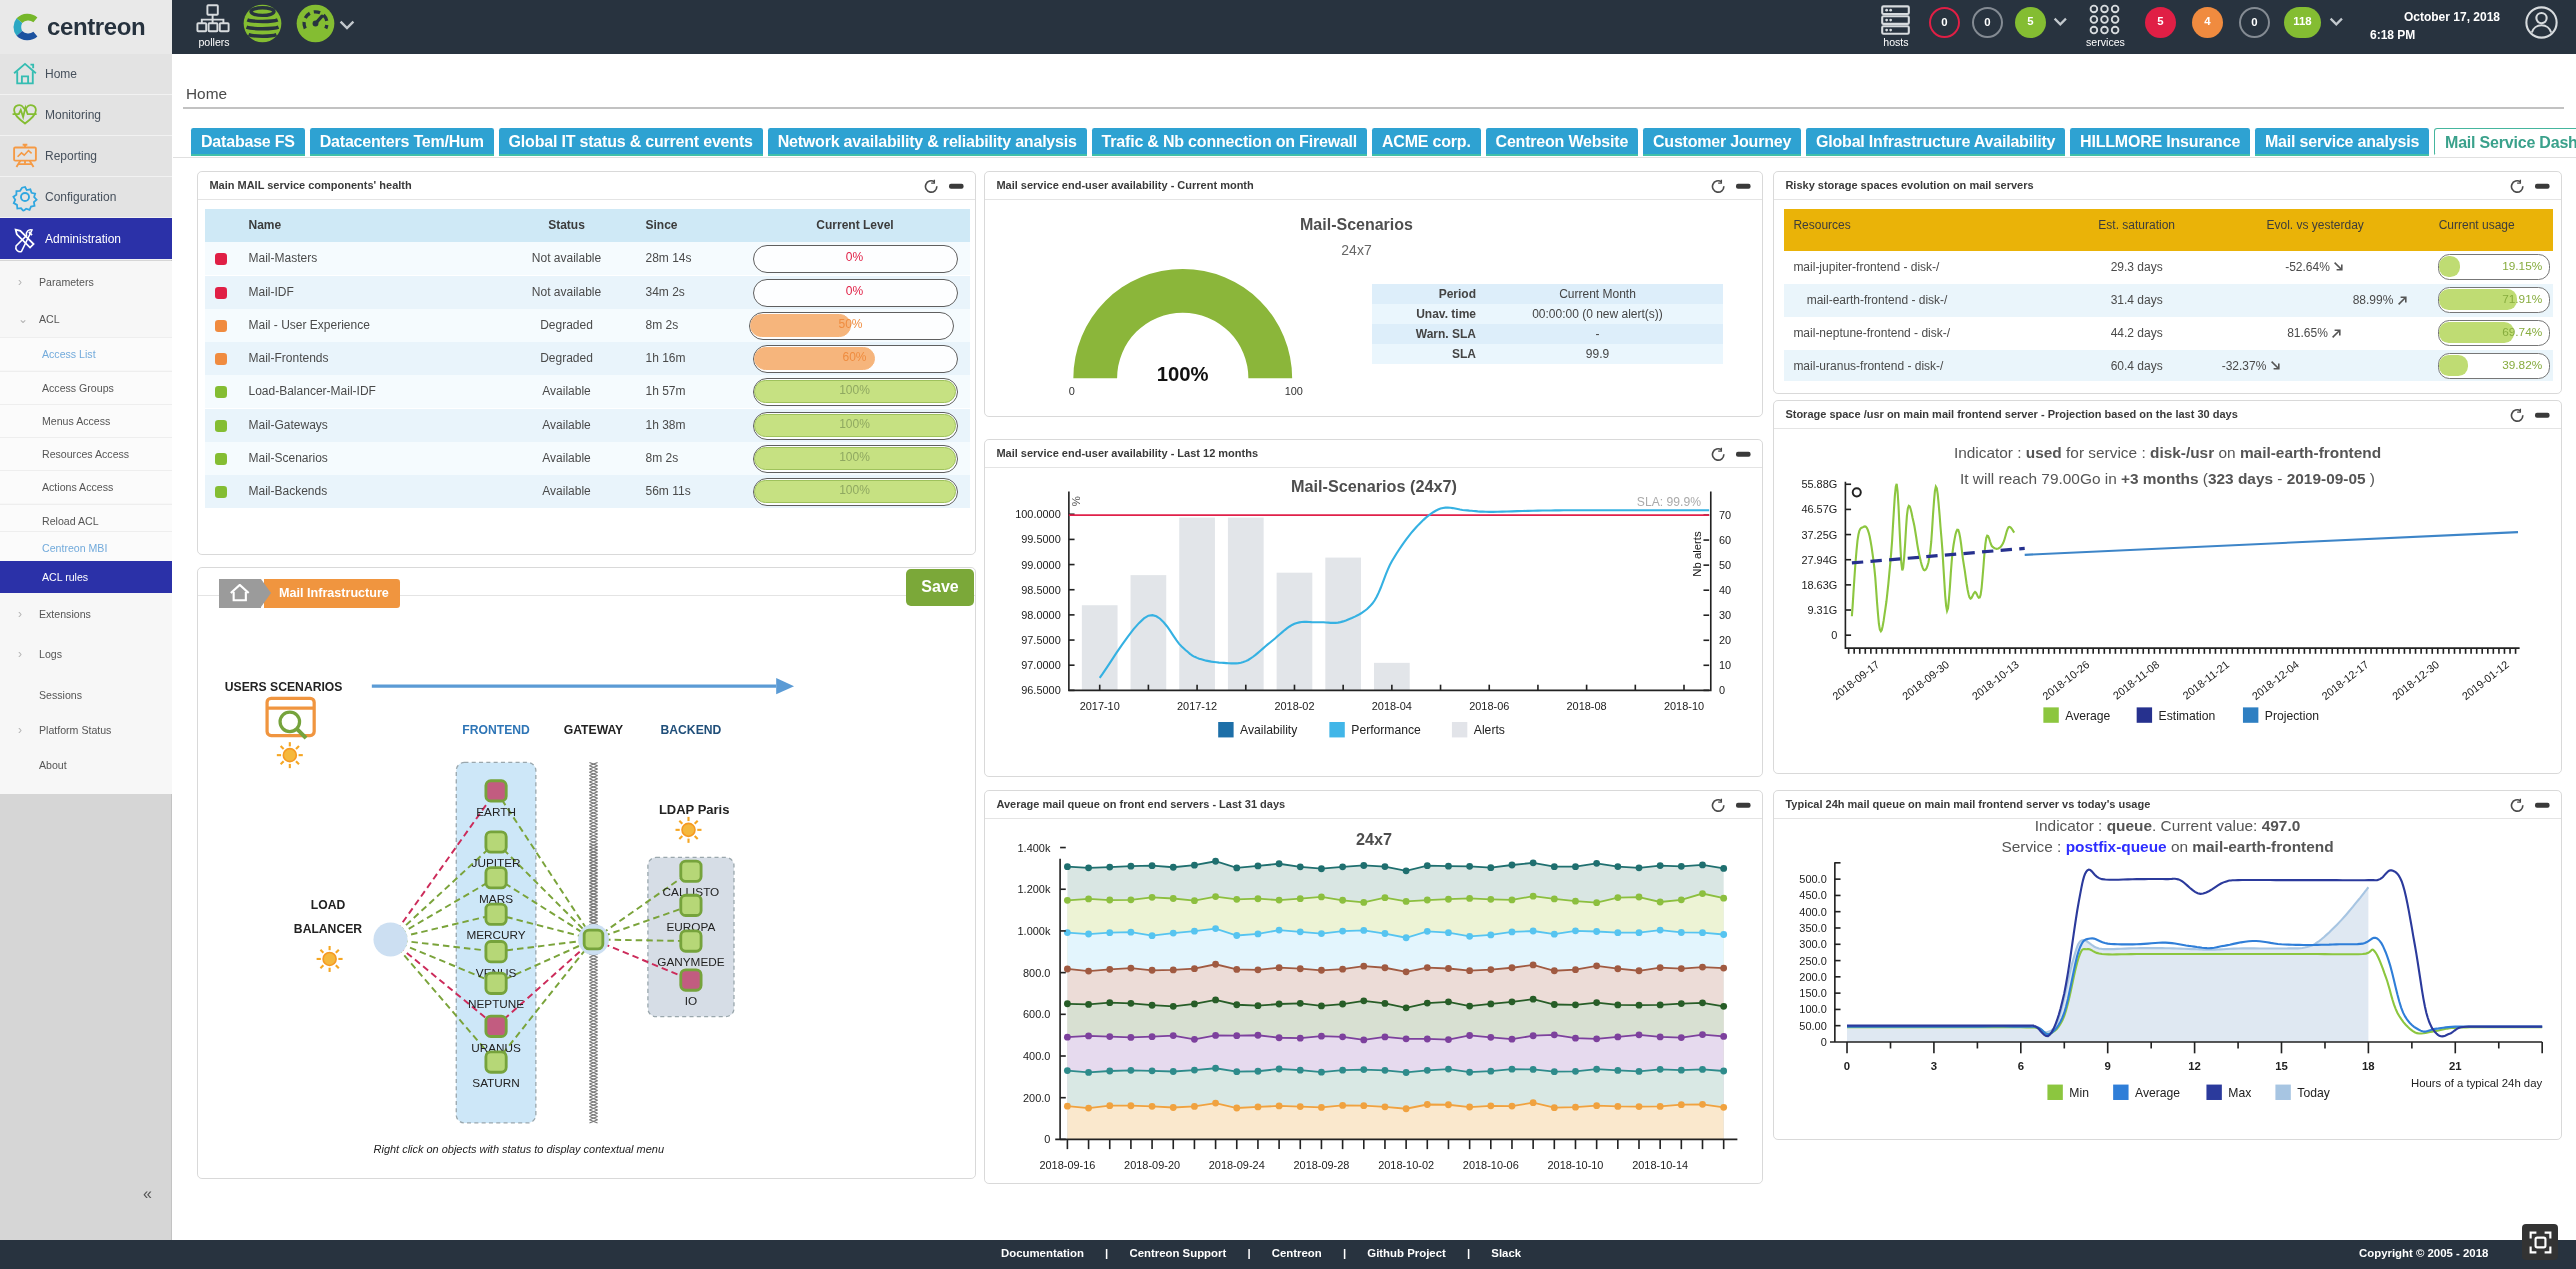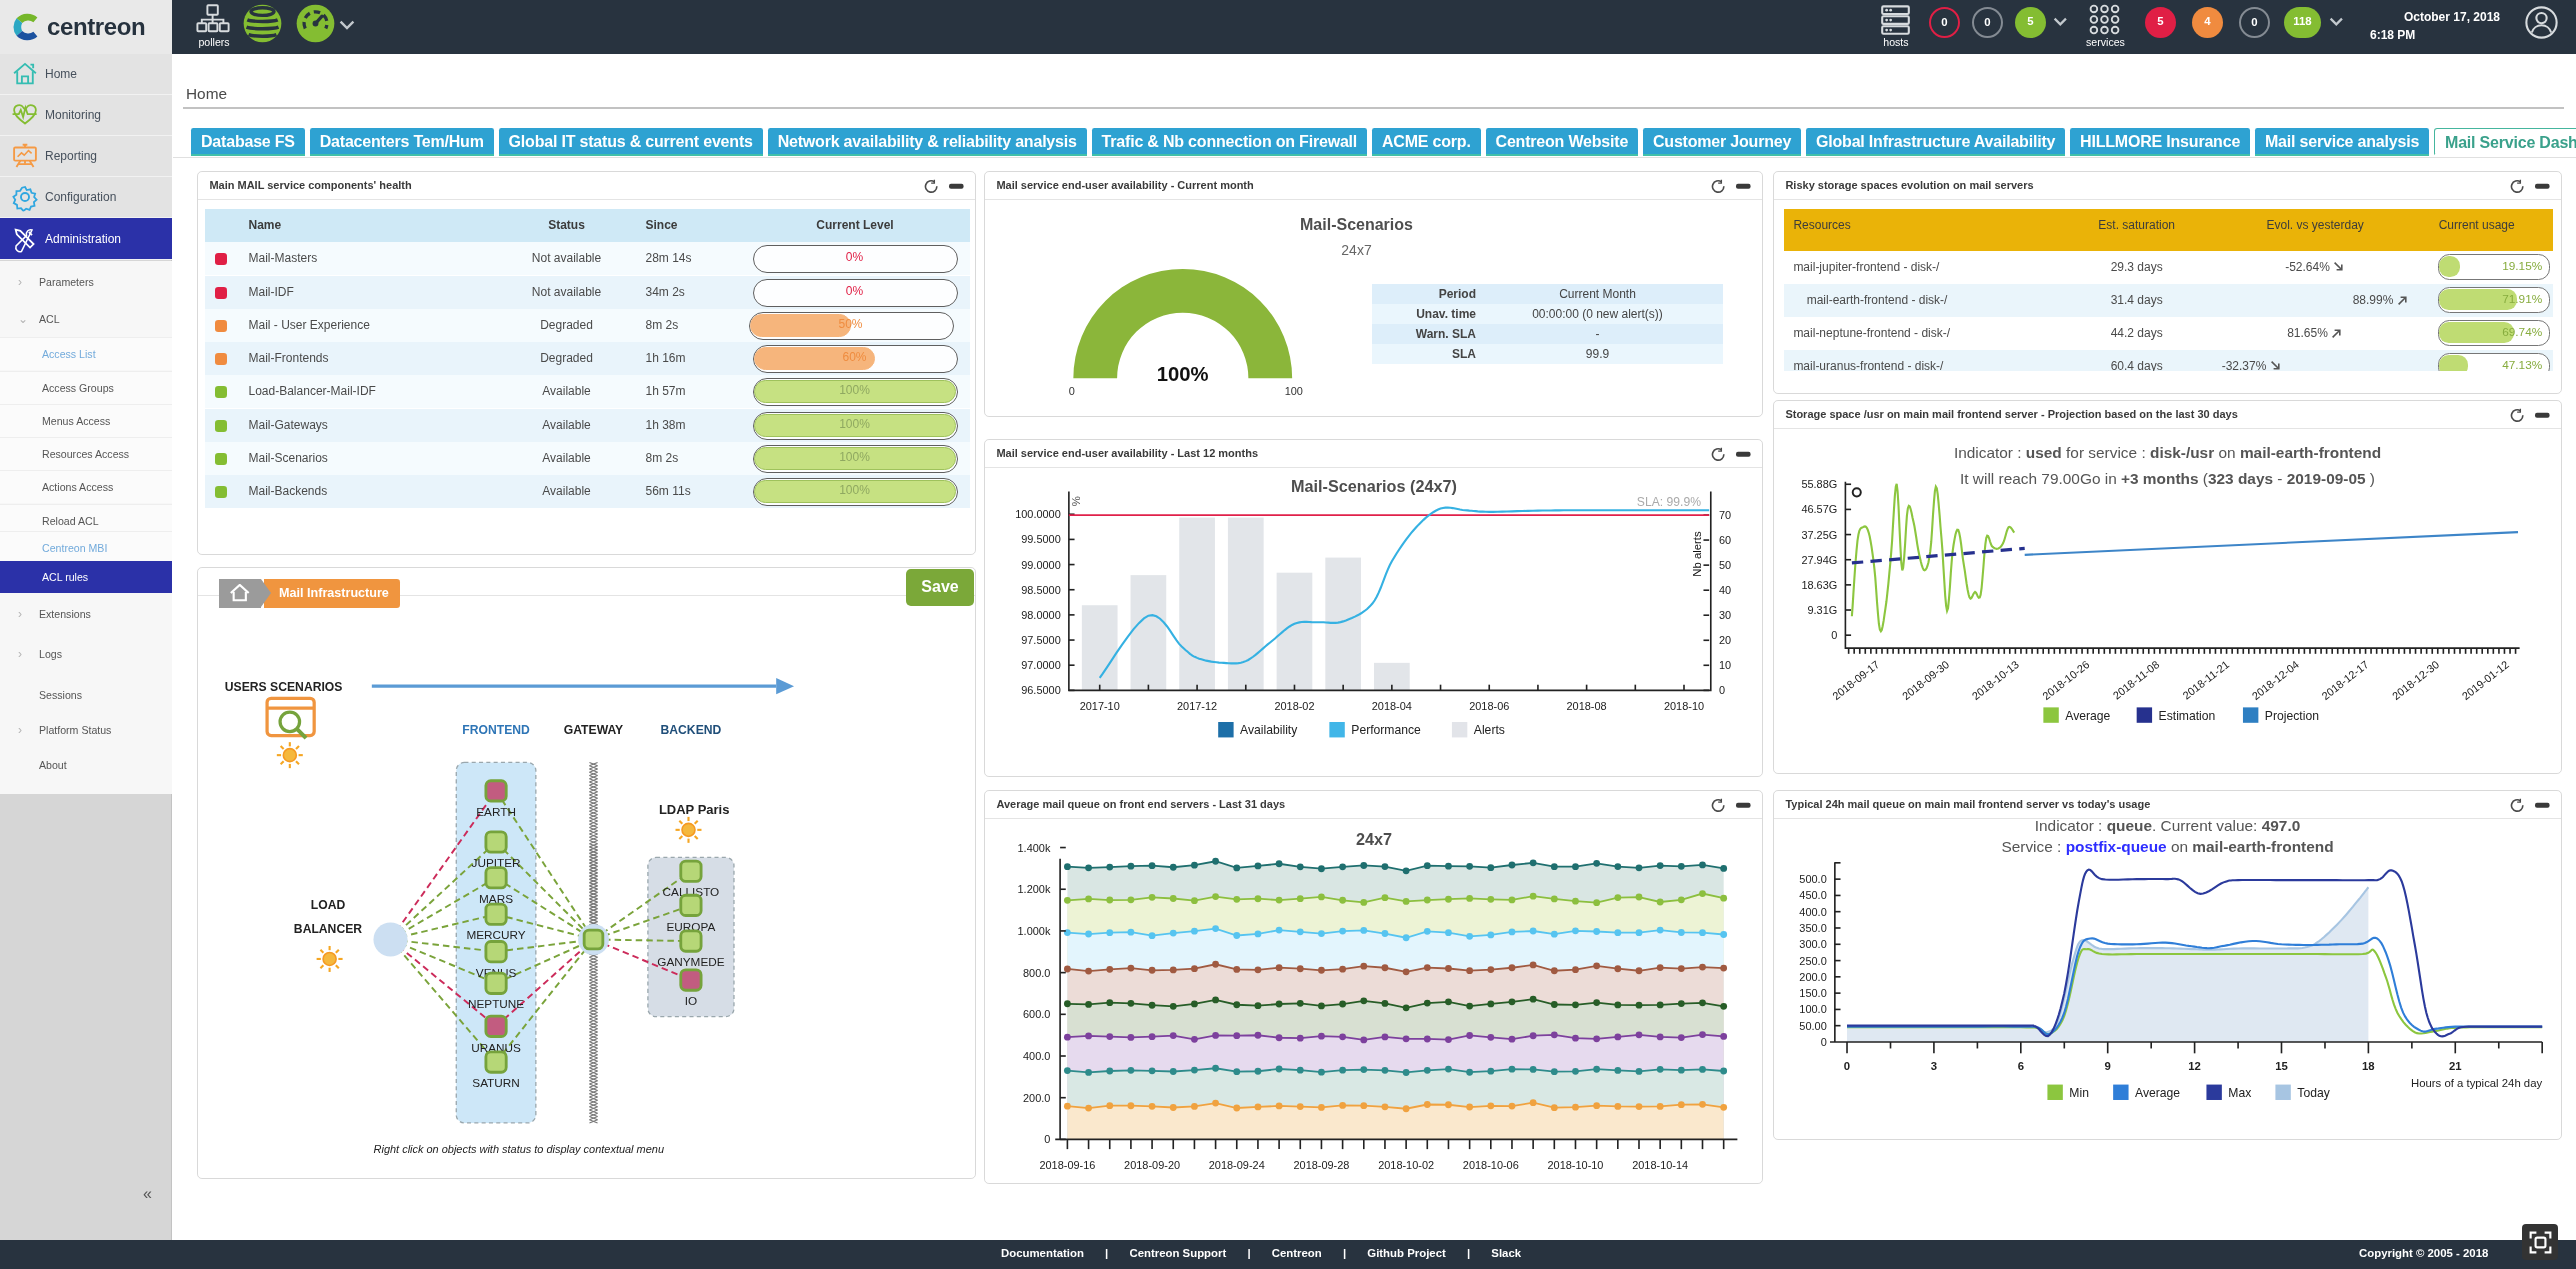--- a/index.html
+++ b/index.html
@@ -1192,29 +1192,29 @@
         <span style="float:left;width:268px;padding-left:9.7px">mail-neptune-frontend - disk-/</span>
         <span style="float:left;width:170px;text-align:center">44.2 days</span>
         <span style="float:left;width:187px;text-align:center">81.65% <svg width="12" height="12" viewBox="0 0 15 15" style="vertical-align:-1.6px">
             <path d="M2 13 L11 4 M4.5 4 H11 V10.5" stroke="#555" stroke-width="2" fill="none"></path>
           </svg></span>
         <span class="abs" style="left:654px;top:3.2px;width:112px;height:26px;border:1.6px solid #777;border-radius:11.4px;background:#fff">
           <span class="abs" style="left:0.8px;top:0.8px;width:75px;height:21px;border-radius:9.7px;background:#bfdc73"></span>
           <span class="abs" style="right:6.5px;top:2.8px;font-size:11.8px;color:#87ac3e;line-height:16px">69.74%</span>
         </span>
       </div>
-      <div style="background:#eaf5fb;height:21px;line-height:33px;color:#4a4a4a;overflow:hidden;position:relative">
+      <div style="background:#eaf5fb;height:31px;line-height:33px;color:#4a4a4a;overflow:hidden;position:relative">
         <span style="float:left;width:268px;padding-left:9.7px">mail-uranus-frontend - disk-/</span>
         <span style="float:left;width:170px;text-align:center">60.4 days</span>
         <span style="float:left;width:187px;text-align:left">-32.37% <svg width="12" height="12" viewBox="0 0 15 15" style="vertical-align:-1.6px">
             <path d="M2 2 L11 11 M11 4.5 V11 H4.5" stroke="#555" stroke-width="2" fill="none"></path>
           </svg></span>
         <span class="abs" style="left:654px;top:3.2px;width:112px;height:26px;border:1.6px solid #777;border-radius:11.4px;background:#fff">
           <span class="abs" style="left:0.8px;top:0.8px;width:29px;height:21px;border-radius:9.7px;background:#bfdc73"></span>
-          <span class="abs" style="right:6.5px;top:2.8px;font-size:11.8px;color:#87ac3e;line-height:16px">47.13%</span>
+          <span class="abs" style="right:6.5px;top:2.8px;font-size:11.8px;color:#87ac3e;line-height:16px">39.82%</span>
         </span>
       </div>
     </div>
   </div>
 <div class="widget" style="left:1773px;top:400px;width:789px;height:374px">
     <div class="whead">
       <div class="t">Storage space /usr on main mail frontend server - Projection based on the last 30 days</div>
       <svg class="wicons" width="49" height="14.6" viewBox="0 0 60 18">
         <g stroke="#4a4a4a" stroke-width="2" fill="none">
           <path d="M23 9 a7 7 0 1 1 -3 -5.5"></path>

